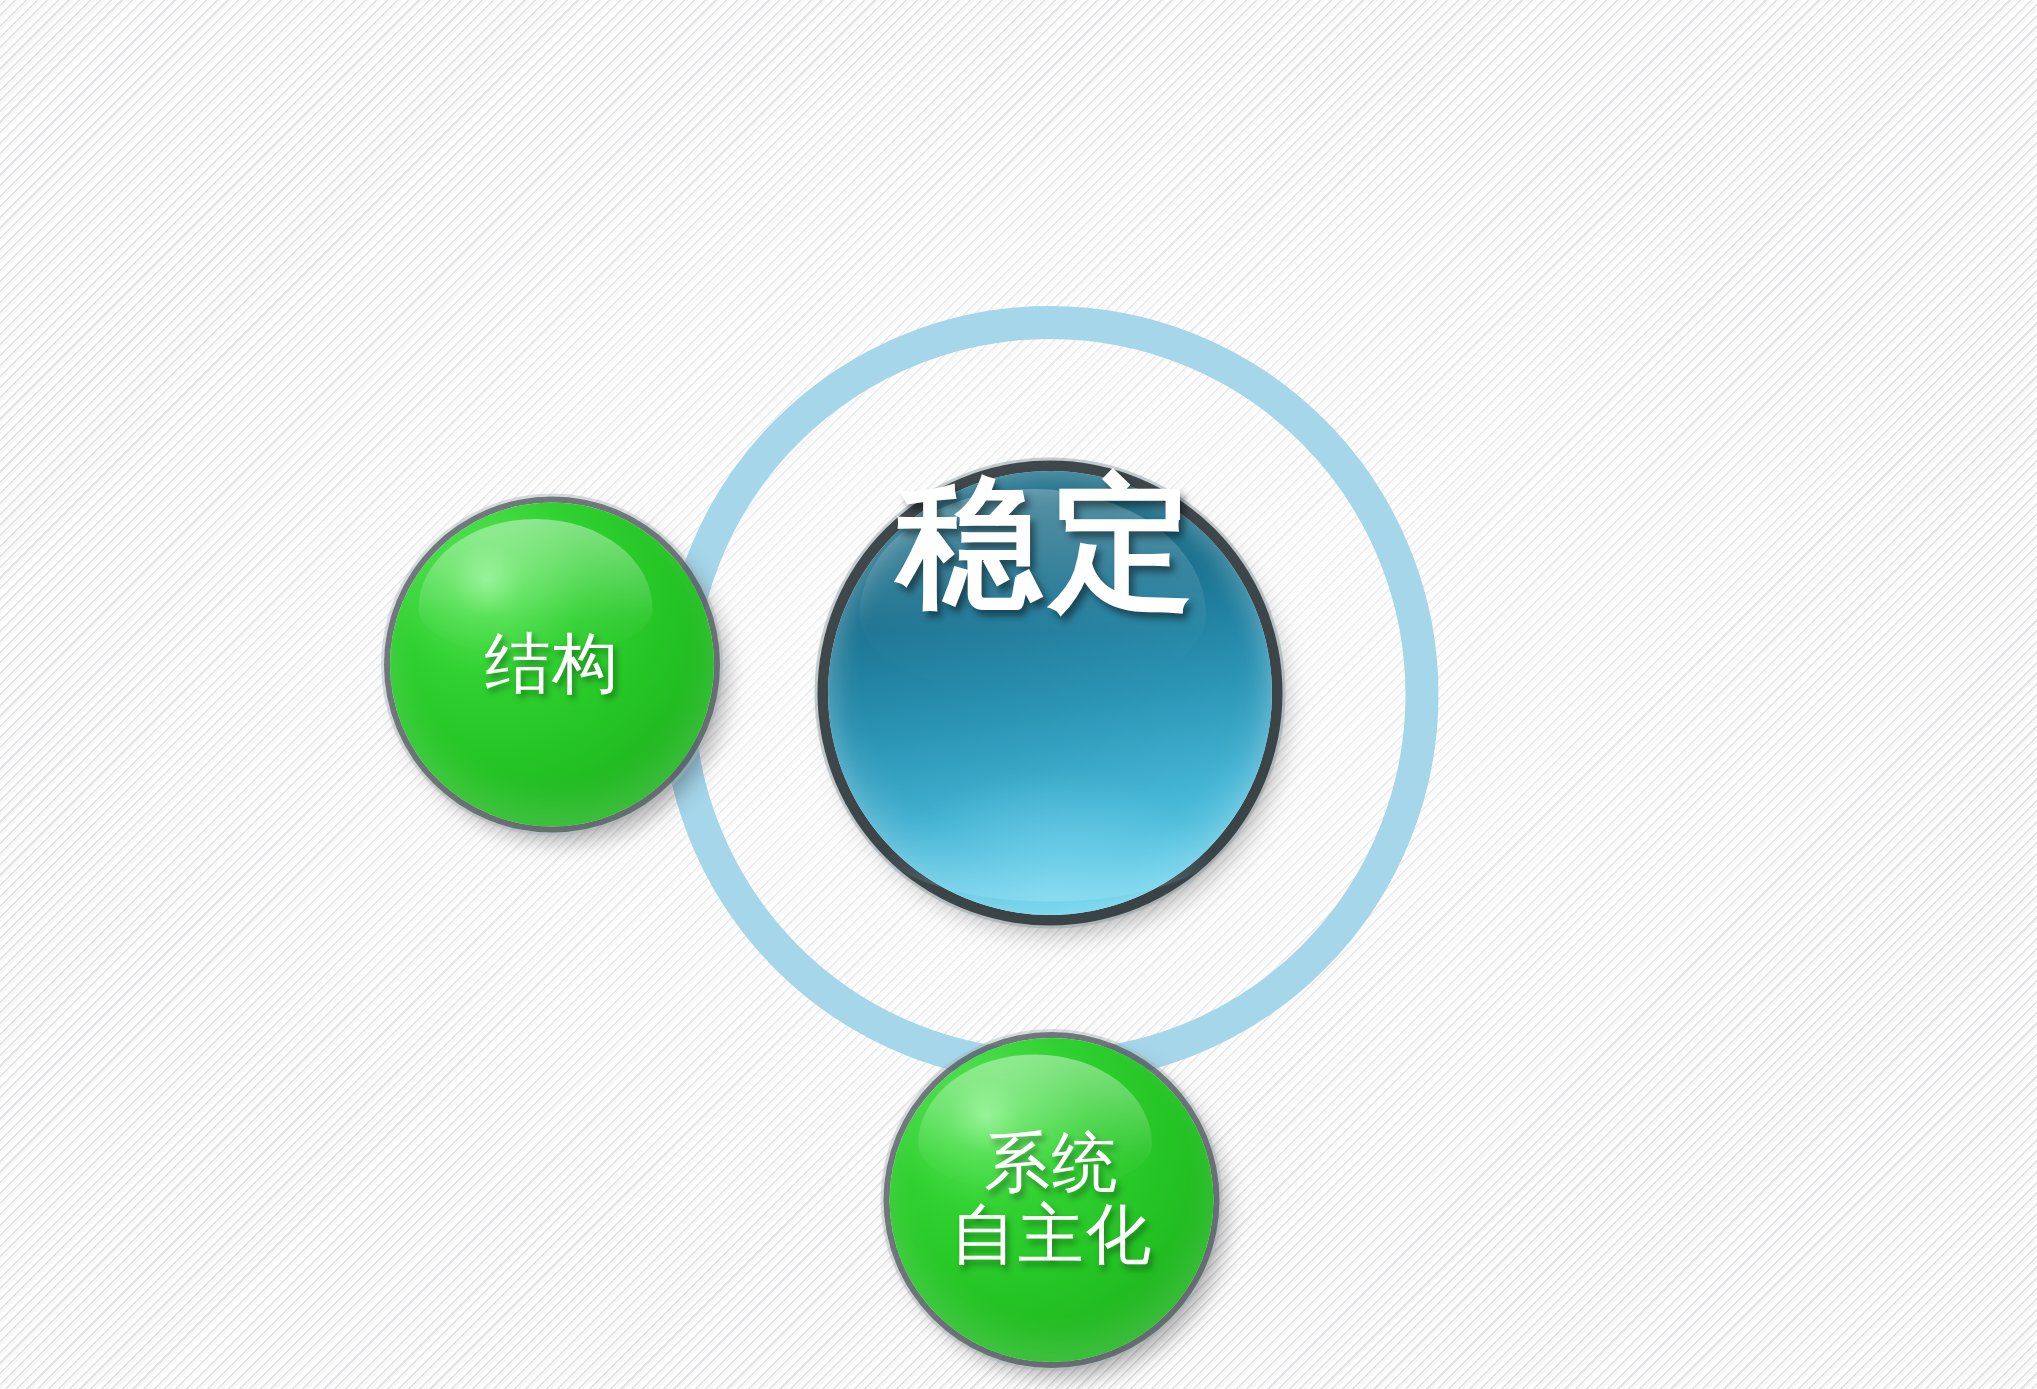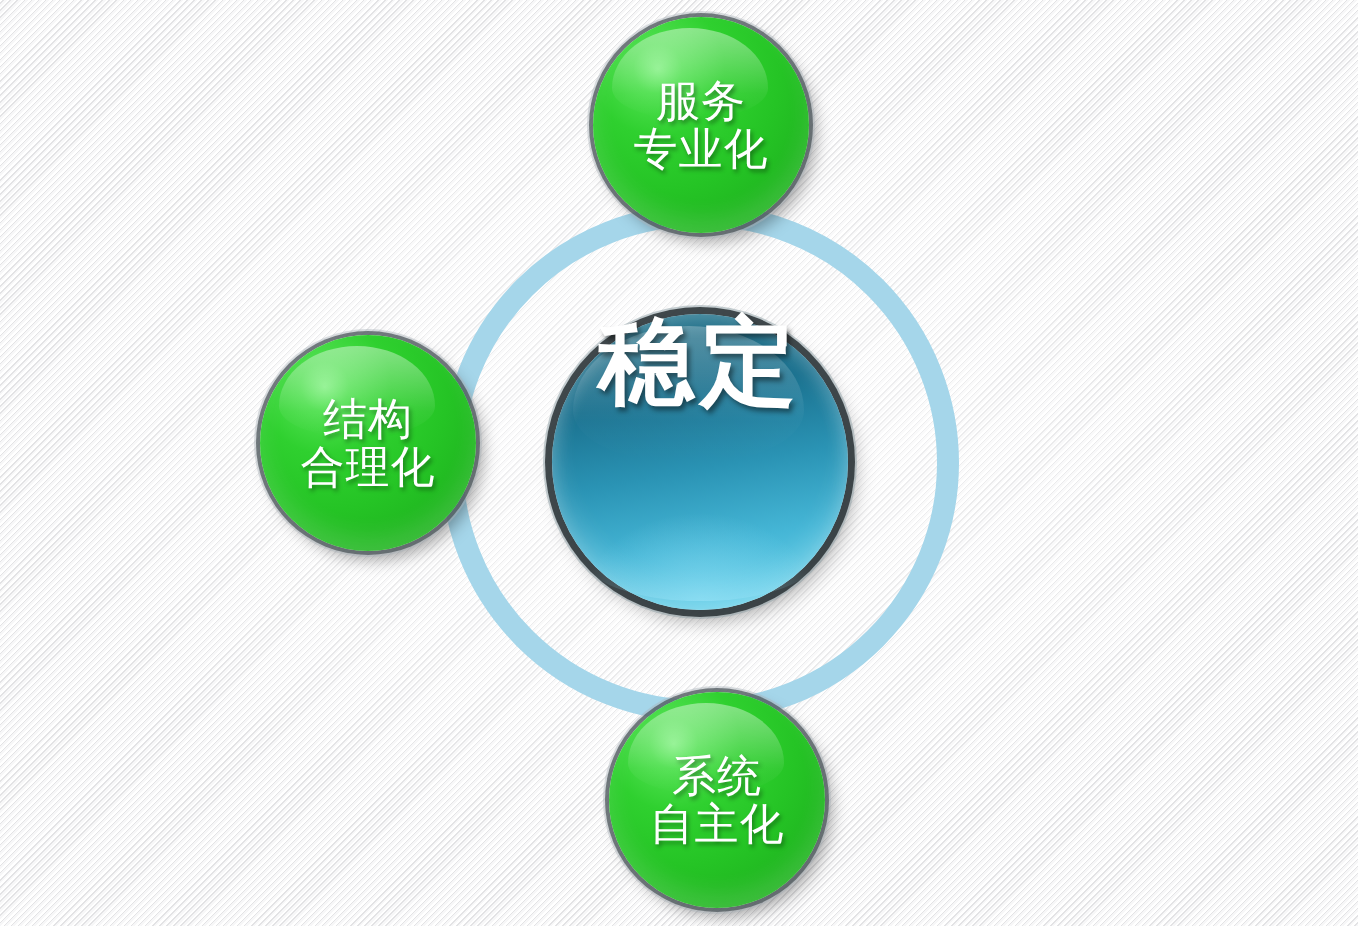--- a/index.html
+++ b/index.html
@@ -156,56 +156,49 @@
     font-family: "DejaVu Serif", "Liberation Serif", serif;
     font-size: 44px;
     line-height: 1.08;
     letter-spacing: 1px;
     text-shadow: 2px 3px 4px rgba(0,0,0,0.38);
   }
   .node-label .l2 { display: block; }
 
   #node-top    { left: 593px; top: 17px; }
   #node-right  { left: 941px; top: 355px; }
-  #node-bottom { left: 609px; top: 692px; justify-content: center; }
+  #node-bottom { left: 593px; top: 692px; justify-content: center; }
   #node-left   { left: 260px; top: 335px; }
 </style>
 </head>
 <body>
 
 <div id="stage">
 
   <div id="bg-texture"></div>
   <div id="bg-sheen"></div>
 
   <div id="ring-wrap">
     <svg id="ring-svg" width="1358" height="926" viewBox="0 0 1358 926">
       <circle id="ring-circle" cx="700" cy="463" r="248" fill="none" stroke="#a5d6ea" stroke-width="22"></circle>
     </svg>
   </div>
 
   <div class="hub">
     <span class="hub-label">稳定</span>
   </div>
 
-  <div class="node" id="node-top">
-    <span class="node-label">
-      <span>服务</span>
-      <span class="l2">专业化</span>
-    </span>
-  </div>
 
 
   <div class="node" id="node-bottom">
     <span class="node-label">
       <span>系统</span>
       <span class="l2">自主化</span>
     </span>
   </div>
 
   <div class="node" id="node-left">
     <span class="node-label">
       <span>结构</span>
-      <span class="l2">合理化</span>
     </span>
   </div>
 
 </div>
 
 </body></html>

